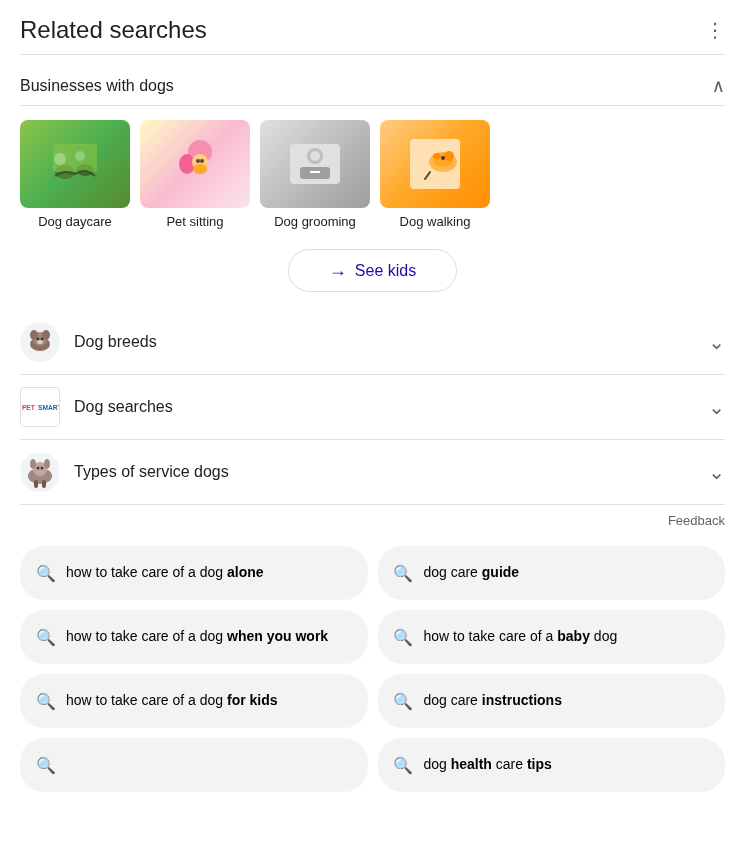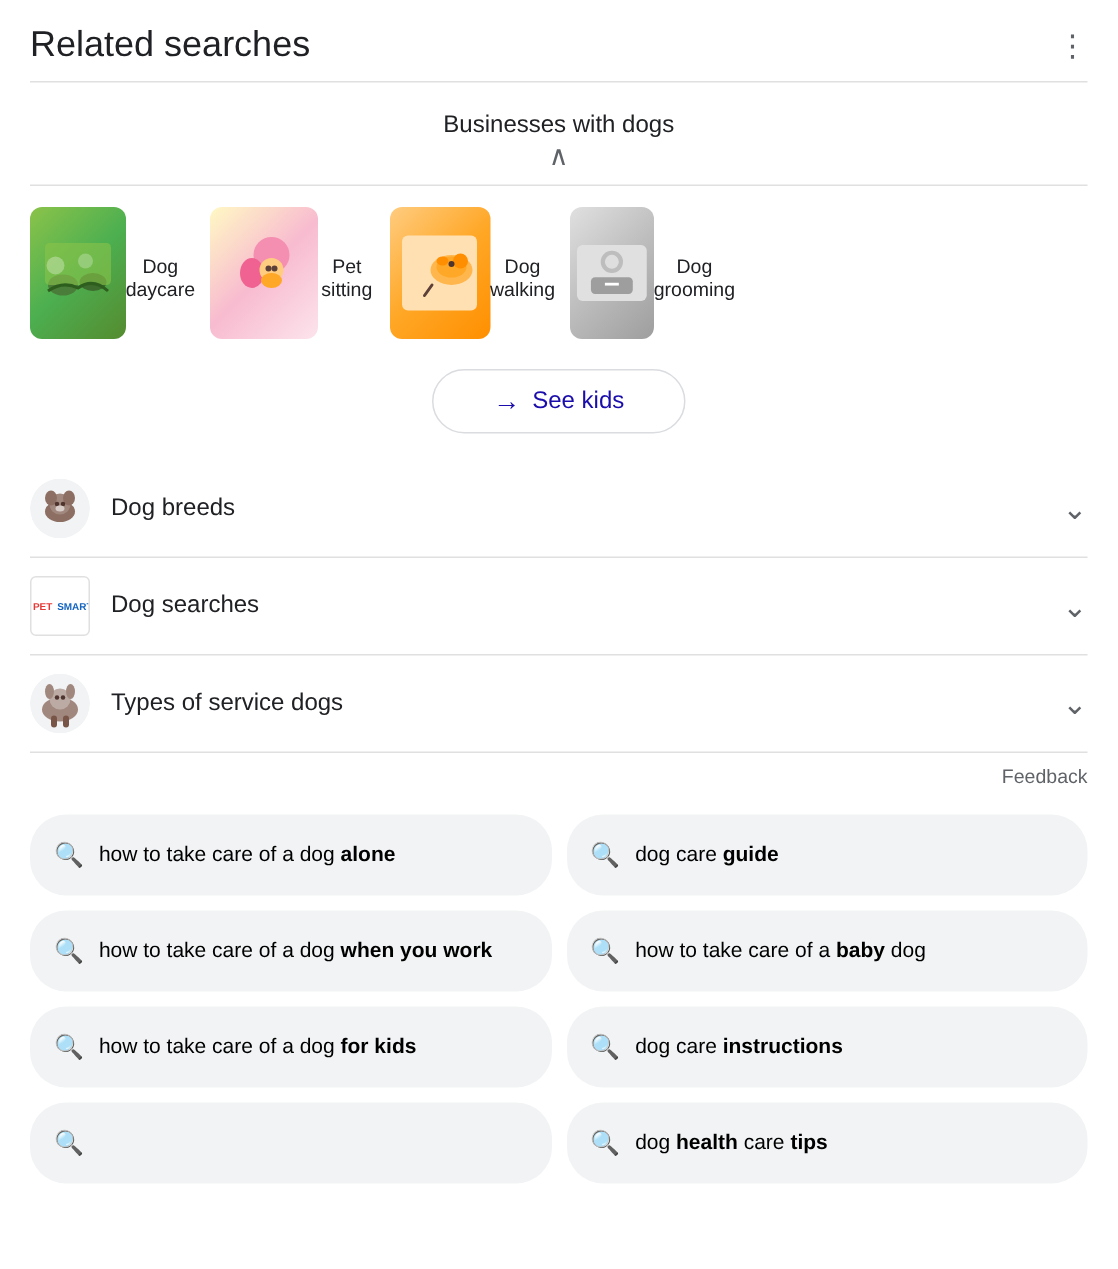--- a/index.html
+++ b/index.html
@@ -36,42 +36,41 @@
       cursor: pointer;
     }
 
     
     .section-title-row {
       display: flex;
       align-items: center;
       justify-content: space-between;
       padding: 8px 0;
       border-bottom: 1px solid #e0e0e0;
-      flex-direction: column;
     }
     .section-title {
       font-size: 16px;
       font-weight: 400;
       color: #202124;
     }
     .chevron-icon {
       color: #5f6368;
       font-size: 18px;
     }
 
     
     .business-grid {
       display: flex;
       gap: 10px;
       padding: 14px 0 6px 0;
       flex-wrap: nowrap;
     }
     .business-card {
       display: flex;
-      flex-direction: row;
+      flex-direction: column;
       align-items: center;
       width: 110px;
       cursor: pointer;
     }
     .business-card-placeholder {
       width: 110px;
       height: 88px;
       border-radius: 8px;
       background: #e0e0e0;
       display: flex;
@@ -233,45 +232,45 @@
           <circle cx="35" cy="28" r="8" fill="#ffcc80"></circle>
           <ellipse cx="35" cy="35" rx="7" ry="5" fill="#ffa726"></ellipse>
           <circle cx="33" cy="27" r="2" fill="#5d4037"></circle>
           <circle cx="37" cy="27" r="2" fill="#5d4037"></circle>
         </svg>
       </div>
       <span class="business-label">Pet sitting</span>
     </div>
 
     <div class="business-card">
+      <div class="business-card-placeholder img-grooming">
+        <svg width="60" height="60" viewBox="0 0 60 60" fill="none">
+          <rect x="5" y="10" width="50" height="40" rx="4" fill="#e0e0e0"></rect>
+          <circle cx="30" cy="22" r="8" fill="#bdbdbd"></circle>
+          <rect x="15" y="33" width="30" height="12" rx="3" fill="#9e9e9e"></rect>
+          <circle cx="30" cy="22" r="5" fill="white" opacity="0.5"></circle>
+          <line x1="25" y1="38" x2="35" y2="38" stroke="white" stroke-width="2"></line>
+        </svg>
+      </div>
+      <span class="business-label">Dog grooming</span>
+    </div>
+
+    <div class="business-card">
       <div class="business-card-placeholder img-walking">
         <svg width="60" height="60" viewBox="0 0 60 60" fill="none">
           <rect x="5" y="5" width="50" height="50" rx="4" fill="#ffe0b2"></rect>
           <ellipse cx="38" cy="28" rx="14" ry="10" fill="#ffb74d"></ellipse>
           <ellipse cx="38" cy="26" rx="10" ry="7" fill="#ffa726"></ellipse>
           <circle cx="44" cy="22" r="5" fill="#ff8f00"></circle>
           <ellipse cx="32" cy="22" rx="4" ry="3" fill="#ff8f00"></ellipse>
           <path d="M25 38 L20 45" stroke="#5d4037" stroke-width="2" stroke-linecap="round"></path>
           <circle cx="38" cy="24" r="2" fill="#4e342e"></circle>
         </svg>
       </div>
       <span class="business-label">Dog walking</span>
-    </div>
-
-    <div class="business-card">
-      <div class="business-card-placeholder img-grooming">
-        <svg width="60" height="60" viewBox="0 0 60 60" fill="none">
-          <rect x="5" y="10" width="50" height="40" rx="4" fill="#e0e0e0"></rect>
-          <circle cx="30" cy="22" r="8" fill="#bdbdbd"></circle>
-          <rect x="15" y="33" width="30" height="12" rx="3" fill="#9e9e9e"></rect>
-          <circle cx="30" cy="22" r="5" fill="white" opacity="0.5"></circle>
-          <line x1="25" y1="38" x2="35" y2="38" stroke="white" stroke-width="2"></line>
-        </svg>
-      </div>
-      <span class="business-label">Dog grooming</span>
     </div>
   </div>
 
   <div class="see-more-row">
     <button class="see-more-btn">
       <span class="arrow-icon">→</span>
       <span>See kids</span>
     </button>
   </div>
 

